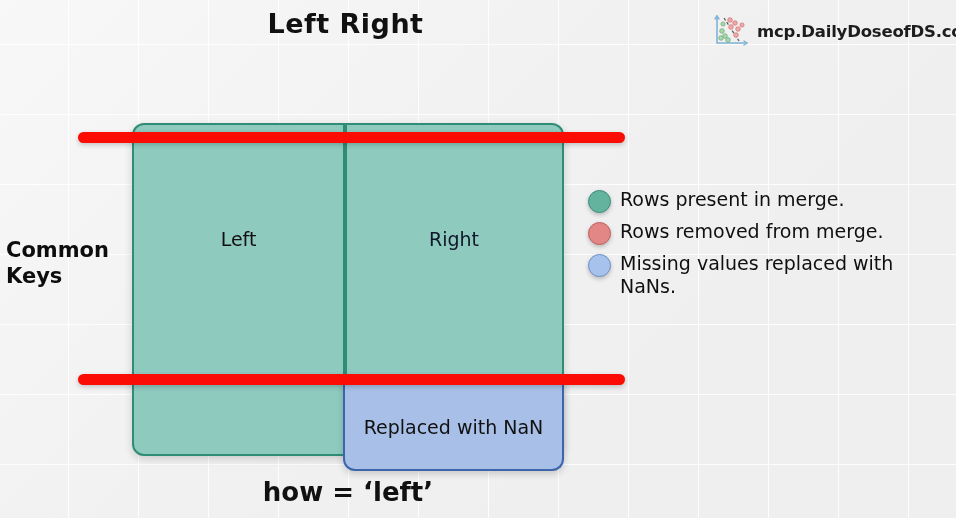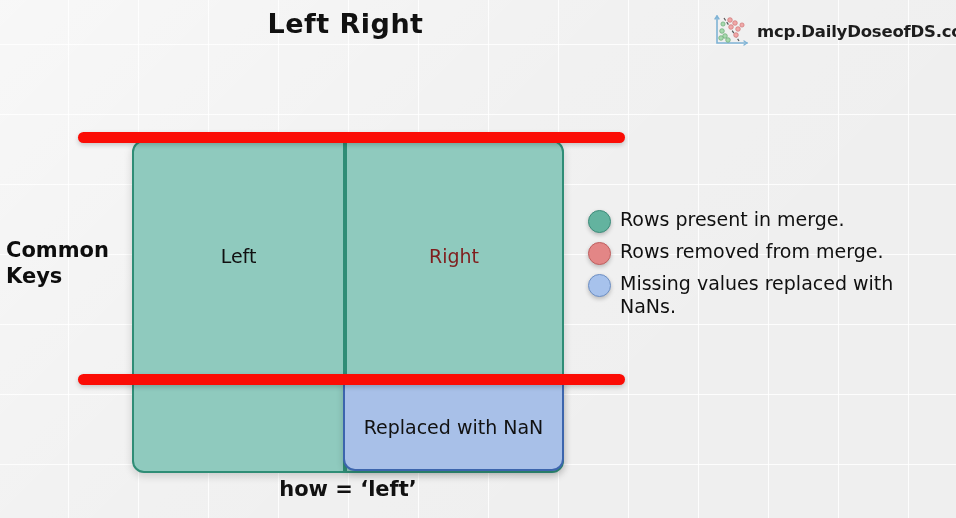--- a/index.html
+++ b/index.html
@@ -85,21 +85,21 @@
     border: 2.5px solid #b8413f;
     border-radius: 12px 12px 0 0;
     border-bottom: none;
     box-shadow: 0 3px 7px rgba(0,0,0,0.17);
     z-index: 3;
     padding-bottom: 16px;
   }
 
   #green-box {
     left: 132px;
-    top: 140px;
+    top: 123px;
     width: 432px;
     height: 333px;
     background-color: #8fcabe;
     border: 2.5px solid #2f8d76;
     border-radius: 12px;
     box-shadow: 0 3px 8px rgba(0,0,0,0.16);
     z-index: 4;
   }
   #green-box-inner-divider {
     position: absolute;
@@ -118,21 +118,21 @@
     font-size: 19px;
     color: #111111;
   }
   #right-label {
     position: absolute;
     left: 213px;
     top: 104px;
     width: 214px;
     text-align: center;
     font-size: 19px;
-    color: #7f1d1d;
+    color: #0f172a;
   }
 
   #nan-box {
     left: 343px;
     top: 381px;
     width: 221px;
     height: 90px;
     background-color: #a8c0e8;
     border: 2.5px solid #3c65ad;
     border-radius: 0 0 12px 12px;
@@ -163,29 +163,29 @@
     color: #0d0d0d;
     line-height: 1.22;
   }
 
   
   #how-caption {
     left: 190px;
     top: 477px;
     width: 316px;
     text-align: center;
-    font-size: 21px;
+    font-size: 26px;
     font-weight: 700;
     color: #111111;
   }
 
   
   #legend {
     left: 588px;
-    top: 208px;
+    top: 188px;
     width: 360px;
     z-index: 7;
   }
   .legend-row {
     display: flex;
     align-items: flex-start;
     margin-bottom: 7px;
   }
   .legend-dot {
     flex: 0 0 auto;

